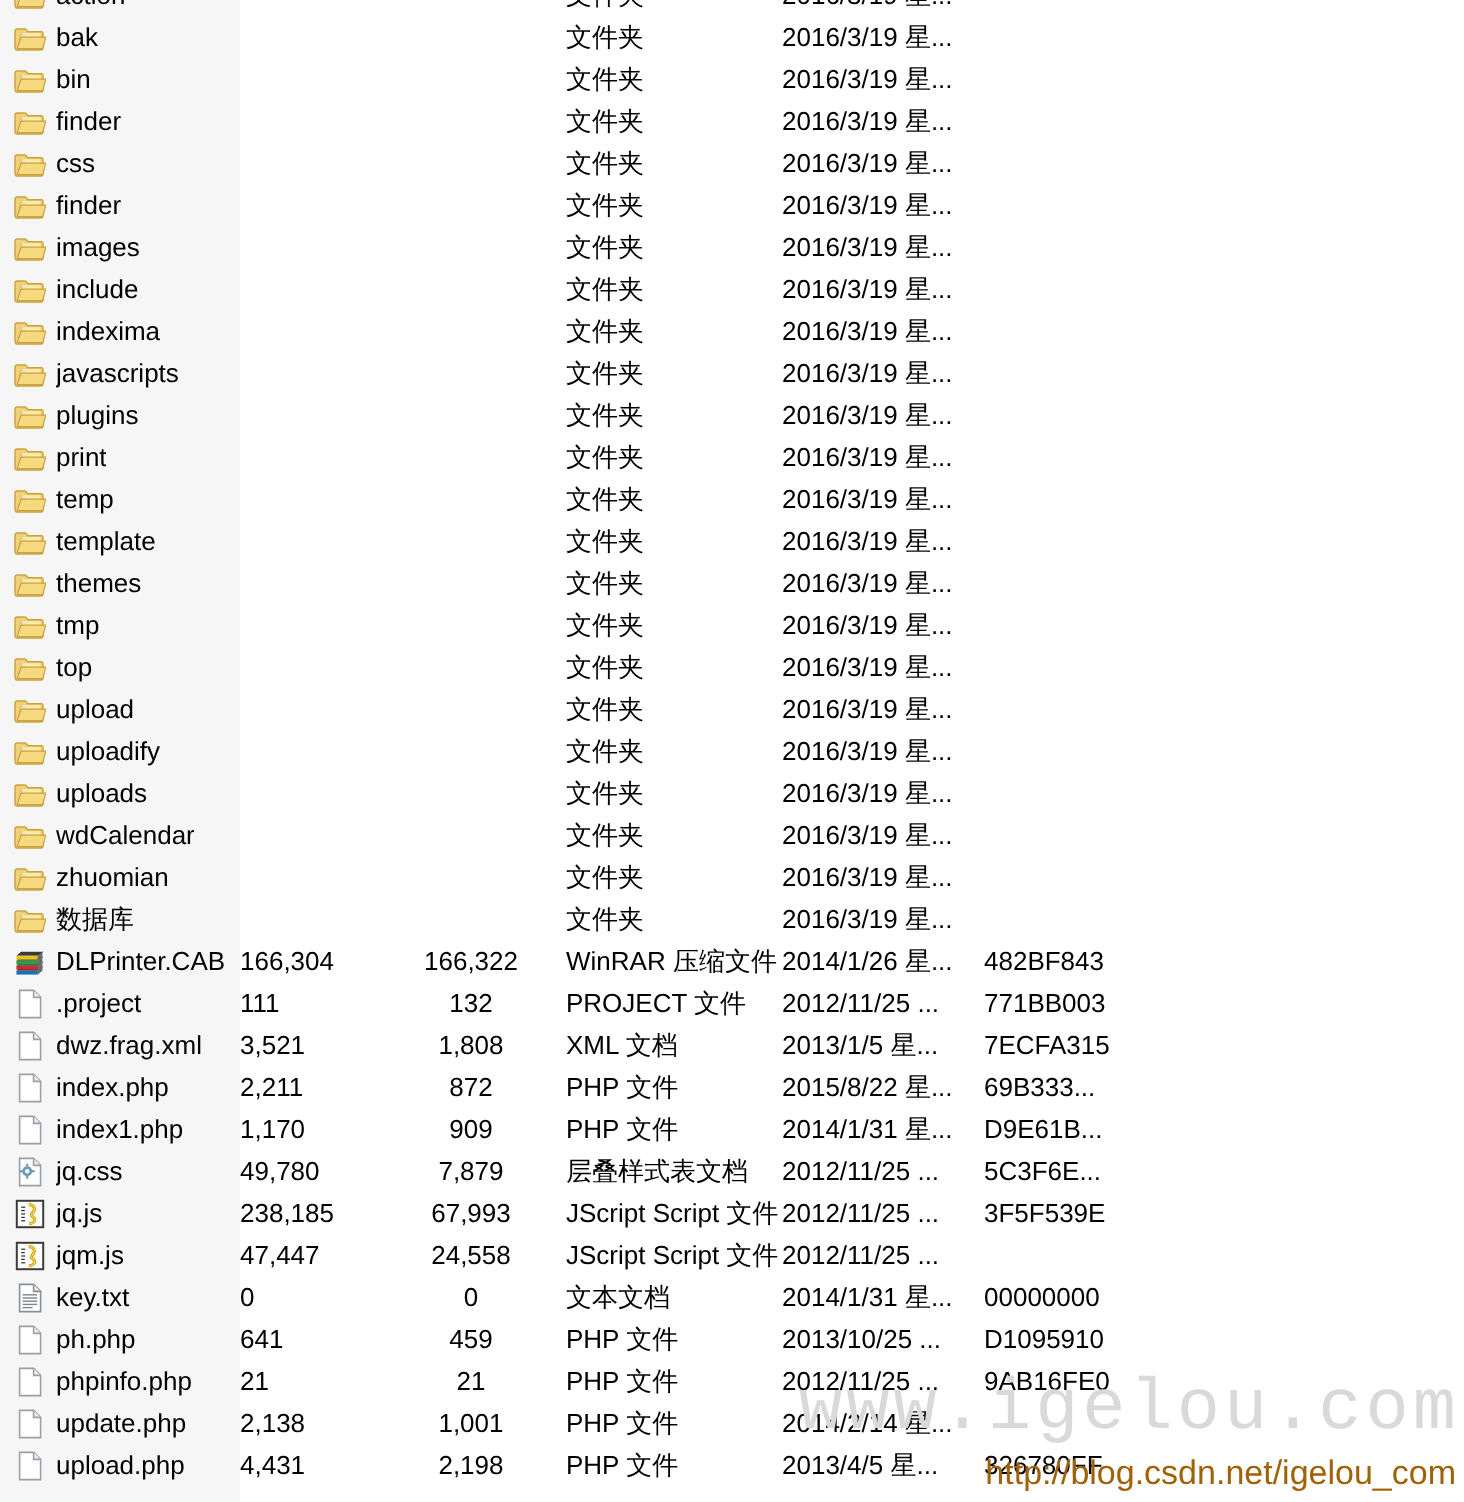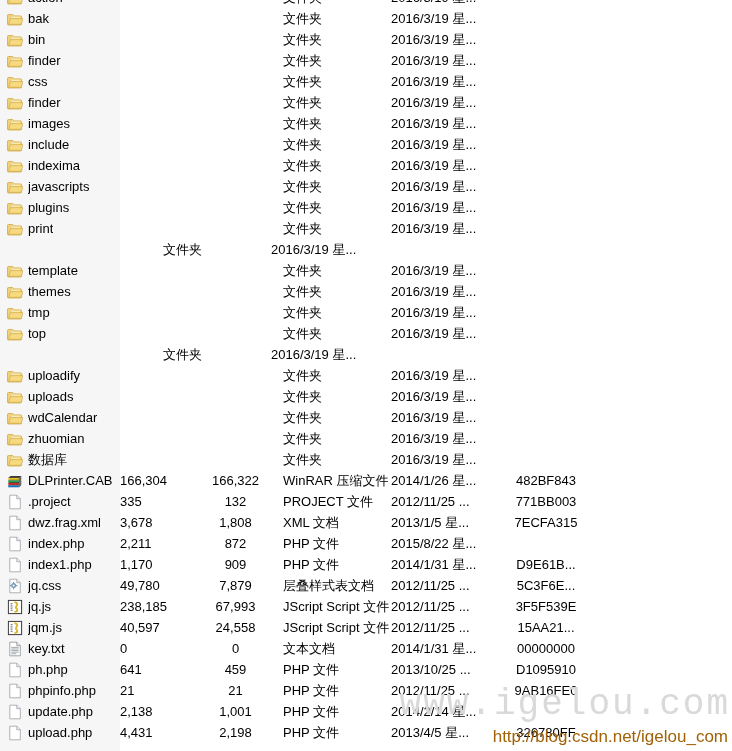--- a/index.html
+++ b/index.html
@@ -75,21 +75,20 @@
   }
   .c-date{
     width:100px;min-width:100px;
     padding-left:1px;
     box-sizing:border-box;
   }
   .c-crc{
     width:110px;min-width:110px;
     padding-left:2px;
     box-sizing:border-box;
-    text-align:center;
   }
 
   
   .icon{
     width:16px;height:16px;
     position:relative;
     flex:0 0 16px;
     display:block;
   }
   .icon svg{display:block;}
@@ -350,20 +349,32 @@
         </span>
         <span class="label">print</span>
       </div>
       <div class="cell c-size"></div>
       <div class="cell c-packed"></div>
       <div class="cell c-type">文件夹</div>
       <div class="cell c-date">2016/3/19 星...</div>
       <div class="cell c-crc"></div>
     </div>
     <div class="row">
+      <div class="cell c-name">
+        <span class="icon">
+          <svg width="16" height="16" viewBox="0 0 16 16">
+            <path d="M1.5 3.5h4.2l1.3 1.4h6.5a1 1 0 0 1 1 1v7.1a1 1 0 0 1-1 1H1.5a1 1 0 0 1-1-1V4.5a1 1 0 0 1 1-1z" fill="#f2d07a" stroke="#c9a23c" stroke-width="0.7"></path>
+            <path d="M2.6 5.6h10.6v7.4H2.6z" fill="#fbeaa8"></path>
+            <path d="M2.6 5.6h1.6v7.4H2.6z" fill="#e8c86a"></path>
+            <rect x="5.2" y="5.9" width="1.0" height="6.8" fill="#cfe8f5"></rect>
+            <path d="M1.6 13.3h12.1a.9.9 0 0 0 .85-.62l1.3-5.1H4.2a1 1 0 0 0-.95.68L1.6 13.3z" fill="#f7d980" stroke="#c9a23c" stroke-width="0.6"></path>
+          </svg>
+        </span>
+        <span class="label">temp</span>
+      </div>
       <div class="cell c-size"></div>
       <div class="cell c-packed"></div>
       <div class="cell c-type">文件夹</div>
       <div class="cell c-date">2016/3/19 星...</div>
       <div class="cell c-crc"></div>
     </div>
     <div class="row">
       <div class="cell c-name">
         <span class="icon">
           <svg width="16" height="16" viewBox="0 0 16 16">
@@ -433,20 +444,32 @@
         </span>
         <span class="label">top</span>
       </div>
       <div class="cell c-size"></div>
       <div class="cell c-packed"></div>
       <div class="cell c-type">文件夹</div>
       <div class="cell c-date">2016/3/19 星...</div>
       <div class="cell c-crc"></div>
     </div>
     <div class="row">
+      <div class="cell c-name">
+        <span class="icon">
+          <svg width="16" height="16" viewBox="0 0 16 16">
+            <path d="M1.5 3.5h4.2l1.3 1.4h6.5a1 1 0 0 1 1 1v7.1a1 1 0 0 1-1 1H1.5a1 1 0 0 1-1-1V4.5a1 1 0 0 1 1-1z" fill="#f2d07a" stroke="#c9a23c" stroke-width="0.7"></path>
+            <path d="M2.6 5.6h10.6v7.4H2.6z" fill="#fbeaa8"></path>
+            <path d="M2.6 5.6h1.6v7.4H2.6z" fill="#e8c86a"></path>
+            <rect x="5.2" y="5.9" width="1.0" height="6.8" fill="#cfe8f5"></rect>
+            <path d="M1.6 13.3h12.1a.9.9 0 0 0 .85-.62l1.3-5.1H4.2a1 1 0 0 0-.95.68L1.6 13.3z" fill="#f7d980" stroke="#c9a23c" stroke-width="0.6"></path>
+          </svg>
+        </span>
+        <span class="label">upload</span>
+      </div>
       <div class="cell c-size"></div>
       <div class="cell c-packed"></div>
       <div class="cell c-type">文件夹</div>
       <div class="cell c-date">2016/3/19 星...</div>
       <div class="cell c-crc"></div>
     </div>
     <div class="row">
       <div class="cell c-name">
         <span class="icon">
           <svg width="16" height="16" viewBox="0 0 16 16">
@@ -567,56 +590,57 @@
     <div class="row">
       <div class="cell c-name">
         <span class="icon">
           <svg width="16" height="16" viewBox="0 0 16 16">
             <path d="M2.8 1.2h7.0L13.3 4.7v10.1H2.8z" fill="#ffffff" stroke="#9aa0a6" stroke-width="0.8"></path>
             <path d="M9.8 1.2v3.5h3.5" fill="#eef0f2" stroke="#9aa0a6" stroke-width="0.8"></path>
           </svg>
         </span>
         <span class="label">.project</span>
       </div>
-      <div class="cell c-size">335</div>
+      <div class="cell c-size">111</div>
       <div class="cell c-packed">132</div>
       <div class="cell c-type">PROJECT 文件</div>
       <div class="cell c-date">2012/11/25 ...</div>
       <div class="cell c-crc">771BB003</div>
     </div>
     <div class="row">
       <div class="cell c-name">
         <span class="icon">
           <svg width="16" height="16" viewBox="0 0 16 16">
             <path d="M2.8 1.2h7.0L13.3 4.7v10.1H2.8z" fill="#ffffff" stroke="#9aa0a6" stroke-width="0.8"></path>
             <path d="M9.8 1.2v3.5h3.5" fill="#eef0f2" stroke="#9aa0a6" stroke-width="0.8"></path>
           </svg>
         </span>
         <span class="label">dwz.frag.xml</span>
       </div>
-      <div class="cell c-size">3,678</div>
+      <div class="cell c-size">3,521</div>
       <div class="cell c-packed">1,808</div>
       <div class="cell c-type">XML 文档</div>
       <div class="cell c-date">2013/1/5 星...</div>
       <div class="cell c-crc">7ECFA315</div>
     </div>
     <div class="row">
       <div class="cell c-name">
         <span class="icon">
           <svg width="16" height="16" viewBox="0 0 16 16">
             <path d="M2.8 1.2h7.0L13.3 4.7v10.1H2.8z" fill="#ffffff" stroke="#9aa0a6" stroke-width="0.8"></path>
             <path d="M9.8 1.2v3.5h3.5" fill="#eef0f2" stroke="#9aa0a6" stroke-width="0.8"></path>
           </svg>
         </span>
         <span class="label">index.php</span>
       </div>
       <div class="cell c-size">2,211</div>
       <div class="cell c-packed">872</div>
       <div class="cell c-type">PHP 文件</div>
       <div class="cell c-date">2015/8/22 星...</div>
+      <div class="cell c-crc">69B333...</div>
     </div>
     <div class="row">
       <div class="cell c-name">
         <span class="icon">
           <svg width="16" height="16" viewBox="0 0 16 16">
             <path d="M2.8 1.2h7.0L13.3 4.7v10.1H2.8z" fill="#ffffff" stroke="#9aa0a6" stroke-width="0.8"></path>
             <path d="M9.8 1.2v3.5h3.5" fill="#eef0f2" stroke="#9aa0a6" stroke-width="0.8"></path>
           </svg>
         </span>
         <span class="label">index1.php</span>
@@ -690,25 +714,24 @@
               <line x1="3.6" y1="4.6" x2="5.6" y2="4.6"></line>
               <line x1="3.6" y1="6.3" x2="5.4" y2="6.3"></line>
               <line x1="3.6" y1="8.0" x2="5.6" y2="8.0"></line>
               <line x1="3.6" y1="9.7" x2="5.4" y2="9.7"></line>
               <line x1="3.6" y1="11.4" x2="5.6" y2="11.4"></line>
             </g>
           </svg>
         </span>
         <span class="label">jqm.js</span>
       </div>
-      <div class="cell c-size">40,597</div>
+      <div class="cell c-size">47,447</div>
       <div class="cell c-packed">24,558</div>
       <div class="cell c-type">JScript Script 文件</div>
       <div class="cell c-date">2012/11/25 ...</div>
-      <div class="cell c-crc">15AA21...</div>
     </div>
     <div class="row">
       <div class="cell c-name">
         <span class="icon">
           <svg width="16" height="16" viewBox="0 0 16 16">
             <path d="M2.8 1.2h7.0L13.3 4.7v10.1H2.8z" fill="#ffffff" stroke="#8a8f94" stroke-width="0.8"></path>
             <path d="M9.8 1.2v3.5h3.5" fill="#e6e9ec" stroke="#8a8f94" stroke-width="0.8"></path>
             <g stroke="#7d8287" stroke-width="0.7">
               <line x1="4.3" y1="6.4" x2="11.6" y2="6.4"></line>
               <line x1="4.3" y1="8.0" x2="11.6" y2="8.0"></line>

